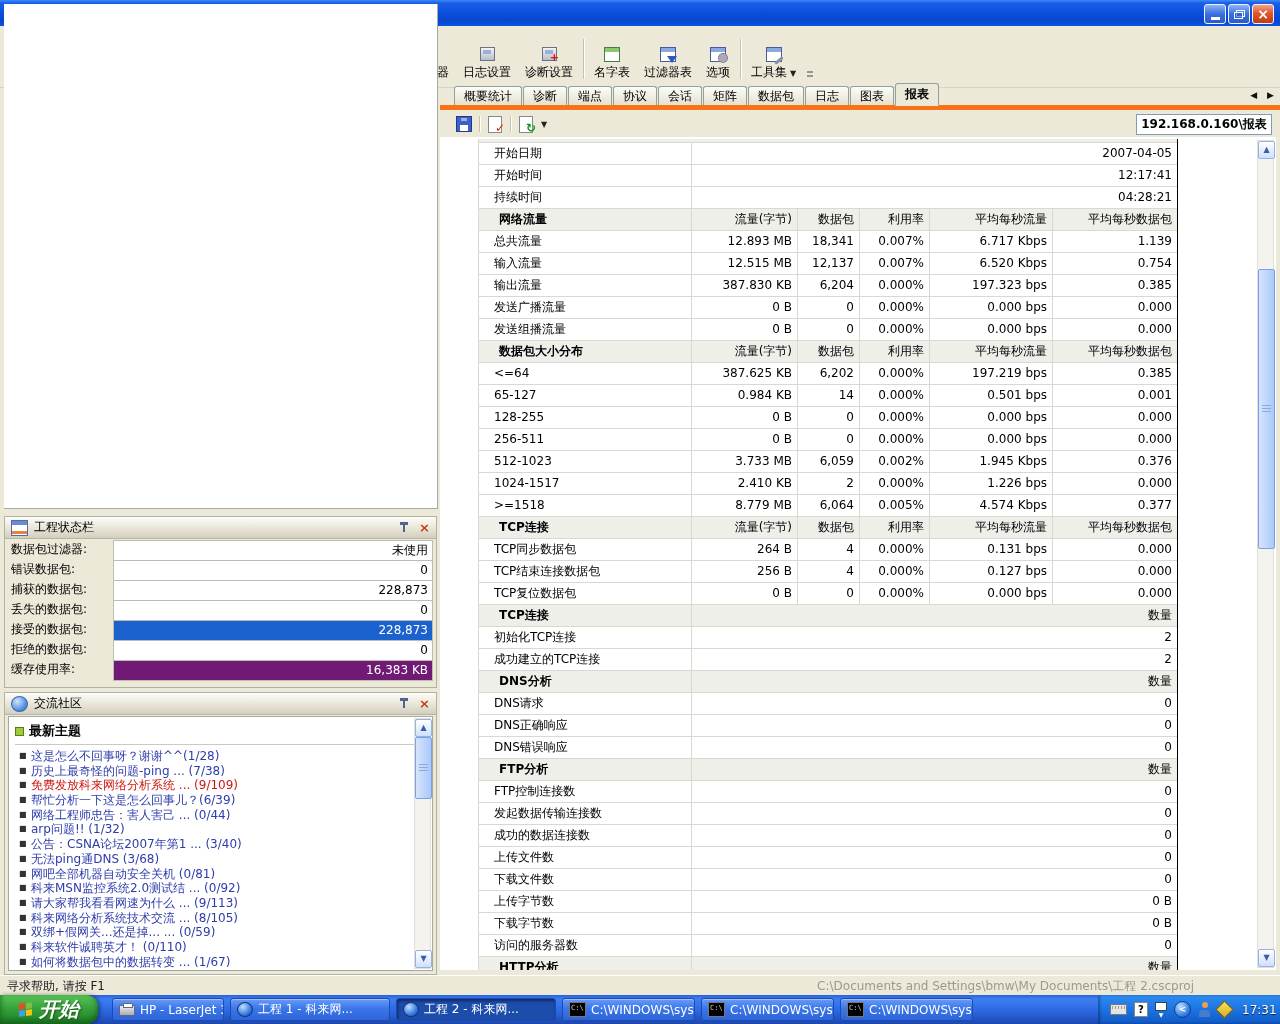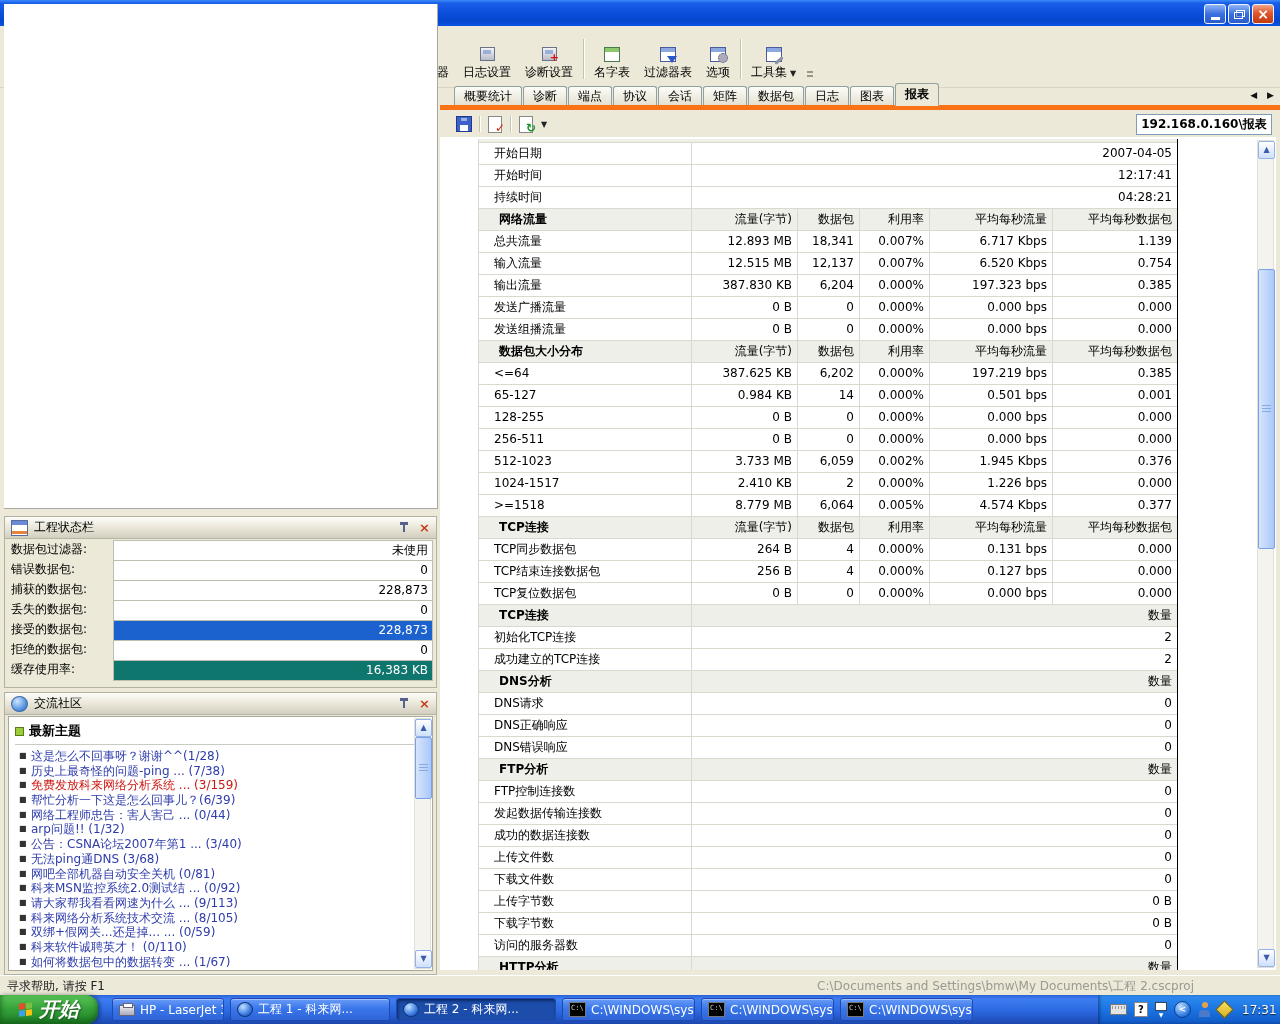--- a/index.html
+++ b/index.html
@@ -104,21 +104,21 @@
   .picon.table i.h{position:absolute;left:0;top:0;width:100%;height:4px;background:#6a8ad8;display:block}
   .picon.table i.r{position:absolute;left:0;bottom:1px;width:100%;height:3px;background:#e8833a;display:block}
   .picon.globe{border-radius:50%;background:radial-gradient(circle at 35% 30%,#cfe6ff,#5a96e0 60%,#2a62b8);border:1px solid #3a6aa8}
   
   .sgrid{position:absolute;left:3px;right:3px;top:23px}
   .srow{display:flex;height:20px;align-items:stretch}
   .srow .lab{width:102px;padding-left:3px;line-height:19px;white-space:nowrap;overflow:hidden}
   .srow .box{flex:1;background:#fff;border:1px solid #bdbdb0;margin-bottom:-1px;line-height:18px;
              text-align:right;padding-right:4px;white-space:nowrap;overflow:hidden;box-sizing:border-box}
   .srow .box.bar-blue{background:#1b62cf;color:#fff}
-  .srow .box.bar-red{background:#0f766e;color:#fff}
+  .srow .box.bar-red{background:#701a75;color:#fff}
   
   .cbody{position:absolute;left:3px;right:3px;top:23px;bottom:3px;background:#fff;border:1px solid #a8a89a;overflow:hidden}
   .sec-h{display:flex;align-items:center;padding:5px 0 2px 6px;font-weight:bold;font-size:13px;white-space:nowrap}
   .gsq{width:7px;height:7px;background:#9ccc3a;border:1px solid #5a7a1a;margin-right:5px}
   .chr{height:1px;background:#c9cbc2;margin:2px 8px 4px 6px}
   .topics{margin:0;padding:0;list-style:none}
   .topics li{position:relative;height:14.7px;line-height:14.7px;padding-left:22px;color:#2e3cab;
              white-space:nowrap;overflow:hidden;font-size:12px}
   .topics li .blt{position:absolute;left:10px;top:0;color:#333;font-size:8px}
   .topics li.hot{color:#cc1711}
@@ -589,21 +589,21 @@
     </div>
     <div class="cbody">
       <div class="sec-h">
         <span class="gsq"></span>
         <span>最新主题</span>
       </div>
       <div class="chr"></div>
       <ul class="topics">
           <li><span class="blt">■</span><span>这是怎么不回事呀？谢谢^^(1/28)</span></li>
           <li><span class="blt">■</span><span>历史上最奇怪的问题-ping ... (7/38)</span></li>
-          <li class="hot"><span class="blt">■</span><span>免费发放科来网络分析系统 ... (3/159)</span></li>
+          <li class="hot"><span class="blt">■</span><span>免费发放科来网络分析系统 ... (9/109)</span></li>
           <li><span class="blt">■</span><span>帮忙分析一下这是怎么回事儿？(6/39)</span></li>
           <li><span class="blt">■</span><span>网络工程师忠告：害人害己 ... (0/44)</span></li>
           <li><span class="blt">■</span><span>arp问题!! (1/32)</span></li>
           <li><span class="blt">■</span><span>公告：CSNA论坛2007年第1 ... (3/40)</span></li>
           <li><span class="blt">■</span><span>无法ping通DNS (3/68)</span></li>
           <li><span class="blt">■</span><span>网吧全部机器自动安全关机 (0/81)</span></li>
           <li><span class="blt">■</span><span>科来MSN监控系统2.0测试结 ... (0/92)</span></li>
           <li><span class="blt">■</span><span>请大家帮我看看网速为什么 ... (9/113)</span></li>
           <li><span class="blt">■</span><span>科来网络分析系统技术交流 ... (8/105)</span></li>
           <li><span class="blt">■</span><span>双绑+假网关...还是掉... ... (0/59)</span></li>

